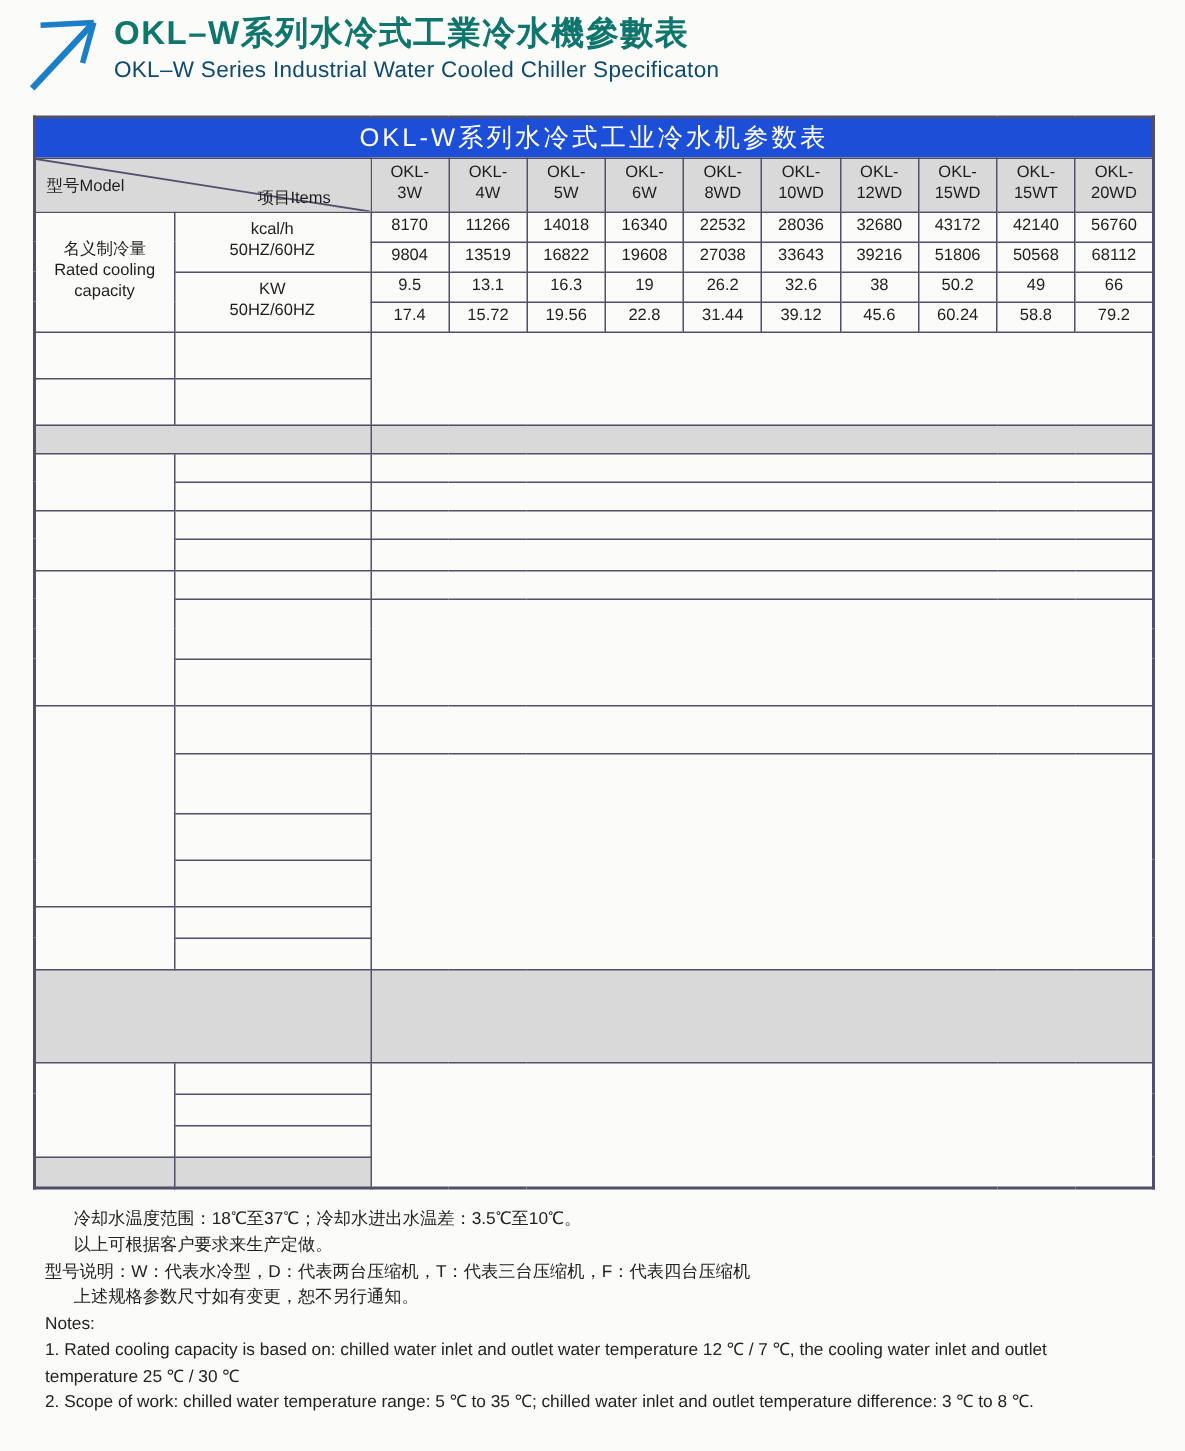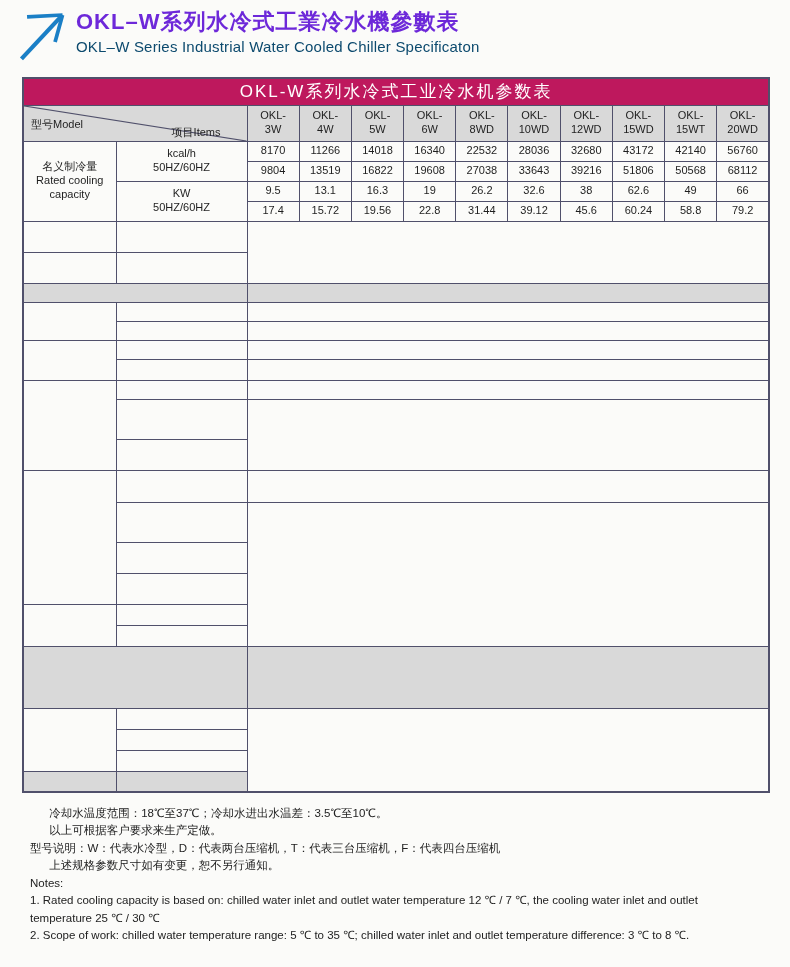--- a/index.html
+++ b/index.html
@@ -6,34 +6,34 @@
   body {
     width: 790px; height: 967px;
     background: #fbfbf9;
     font-family: "Liberation Sans", sans-serif;
     color: #1e1e1e;
     position: relative;
   }
   .page-header { display: flex; align-items: flex-start; padding: 8px 0 0 14px; }
   .logo { width: 56px; height: 52px; flex: 0 0 auto; margin-top: 2px; }
   .titles { margin-left: 6px; }
-  .title-zh { font-size: 22px; font-weight: bold; letter-spacing: 1px; color: #6d28d9; line-height: 1.25; }
+  .title-zh { font-size: 22px; font-weight: bold; letter-spacing: 1px; color: #0f766e; line-height: 1.25; }
   .title-en { font-size: 15px; color: #0c4a6e; margin-top: 2px; letter-spacing: 0.2px; }
 
   table.spec {
     border-collapse: collapse;
     table-layout: fixed;
     width: 746px;
     margin: 15px 22px 0 22px;
     font-size: 11px;
     border: 2px solid #50506b;
   }
   table.spec td { border: 1px solid #50506b; text-align: center; vertical-align: middle; padding: 1px 2px; line-height: 1.25; }
   .caption-bar {
-    background: #be185d; color: #ffffff;
+    background: #1d4ed8; color: #ffffff;
     font-size: 17px; letter-spacing: 2px;
     height: 27px; border: 1px solid #50506b;
   }
   .gray { background: #d9d9d9; }
   .ml { white-space: pre-line; }
   .hdr { height: 36px; }
   .pair { height: 20px; }
   .single { height: 31px; }
   .thin { height: 19px; }
   .comp { height: 21px; }
@@ -139,21 +139,21 @@
     <tr class="pair">
       <td class="ml" rowspan="2">KW
 50HZ/60HZ</td>
       <td>9.5</td>
         <td>13.1</td>
         <td>16.3</td>
         <td>19</td>
         <td>26.2</td>
         <td>32.6</td>
         <td>38</td>
-        <td>62.6</td>
+        <td>50.2</td>
         <td>49</td>
         <td>66</td>
     </tr>
     <tr class="pair">
       <td>17.4</td>
         <td>15.72</td>
         <td>19.56</td>
         <td>22.8</td>
         <td>31.44</td>
         <td>39.12</td>

